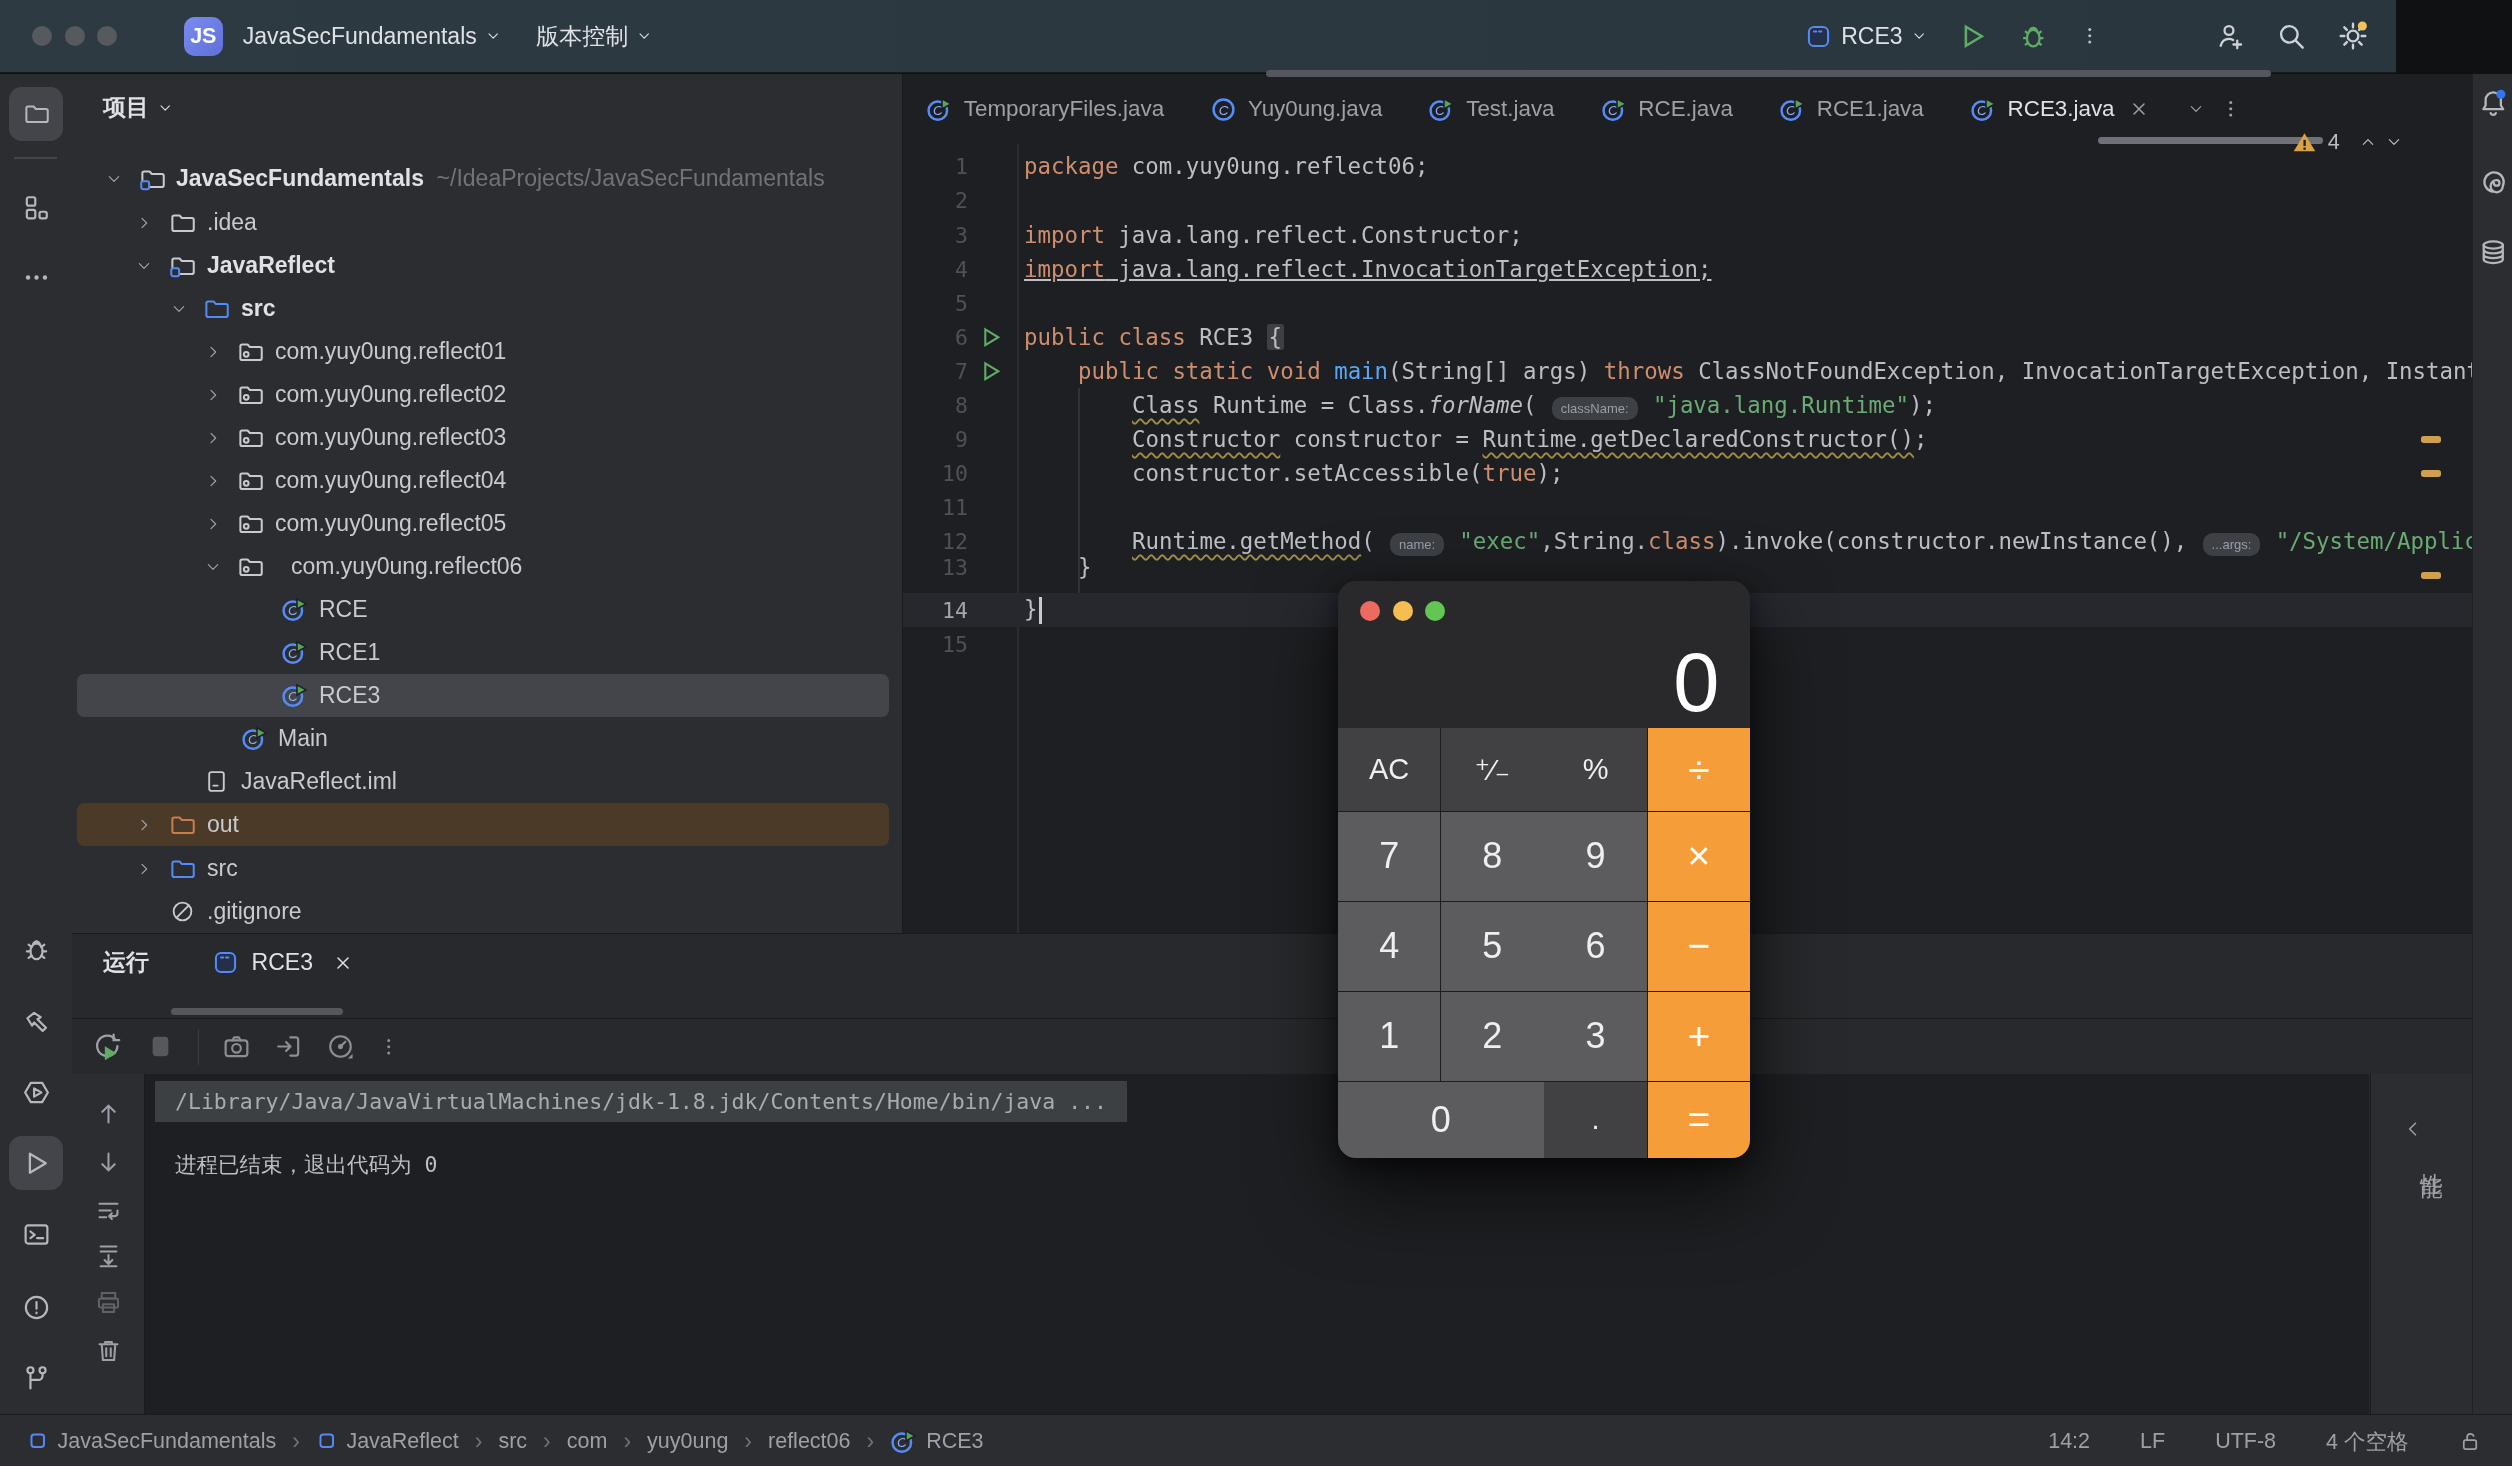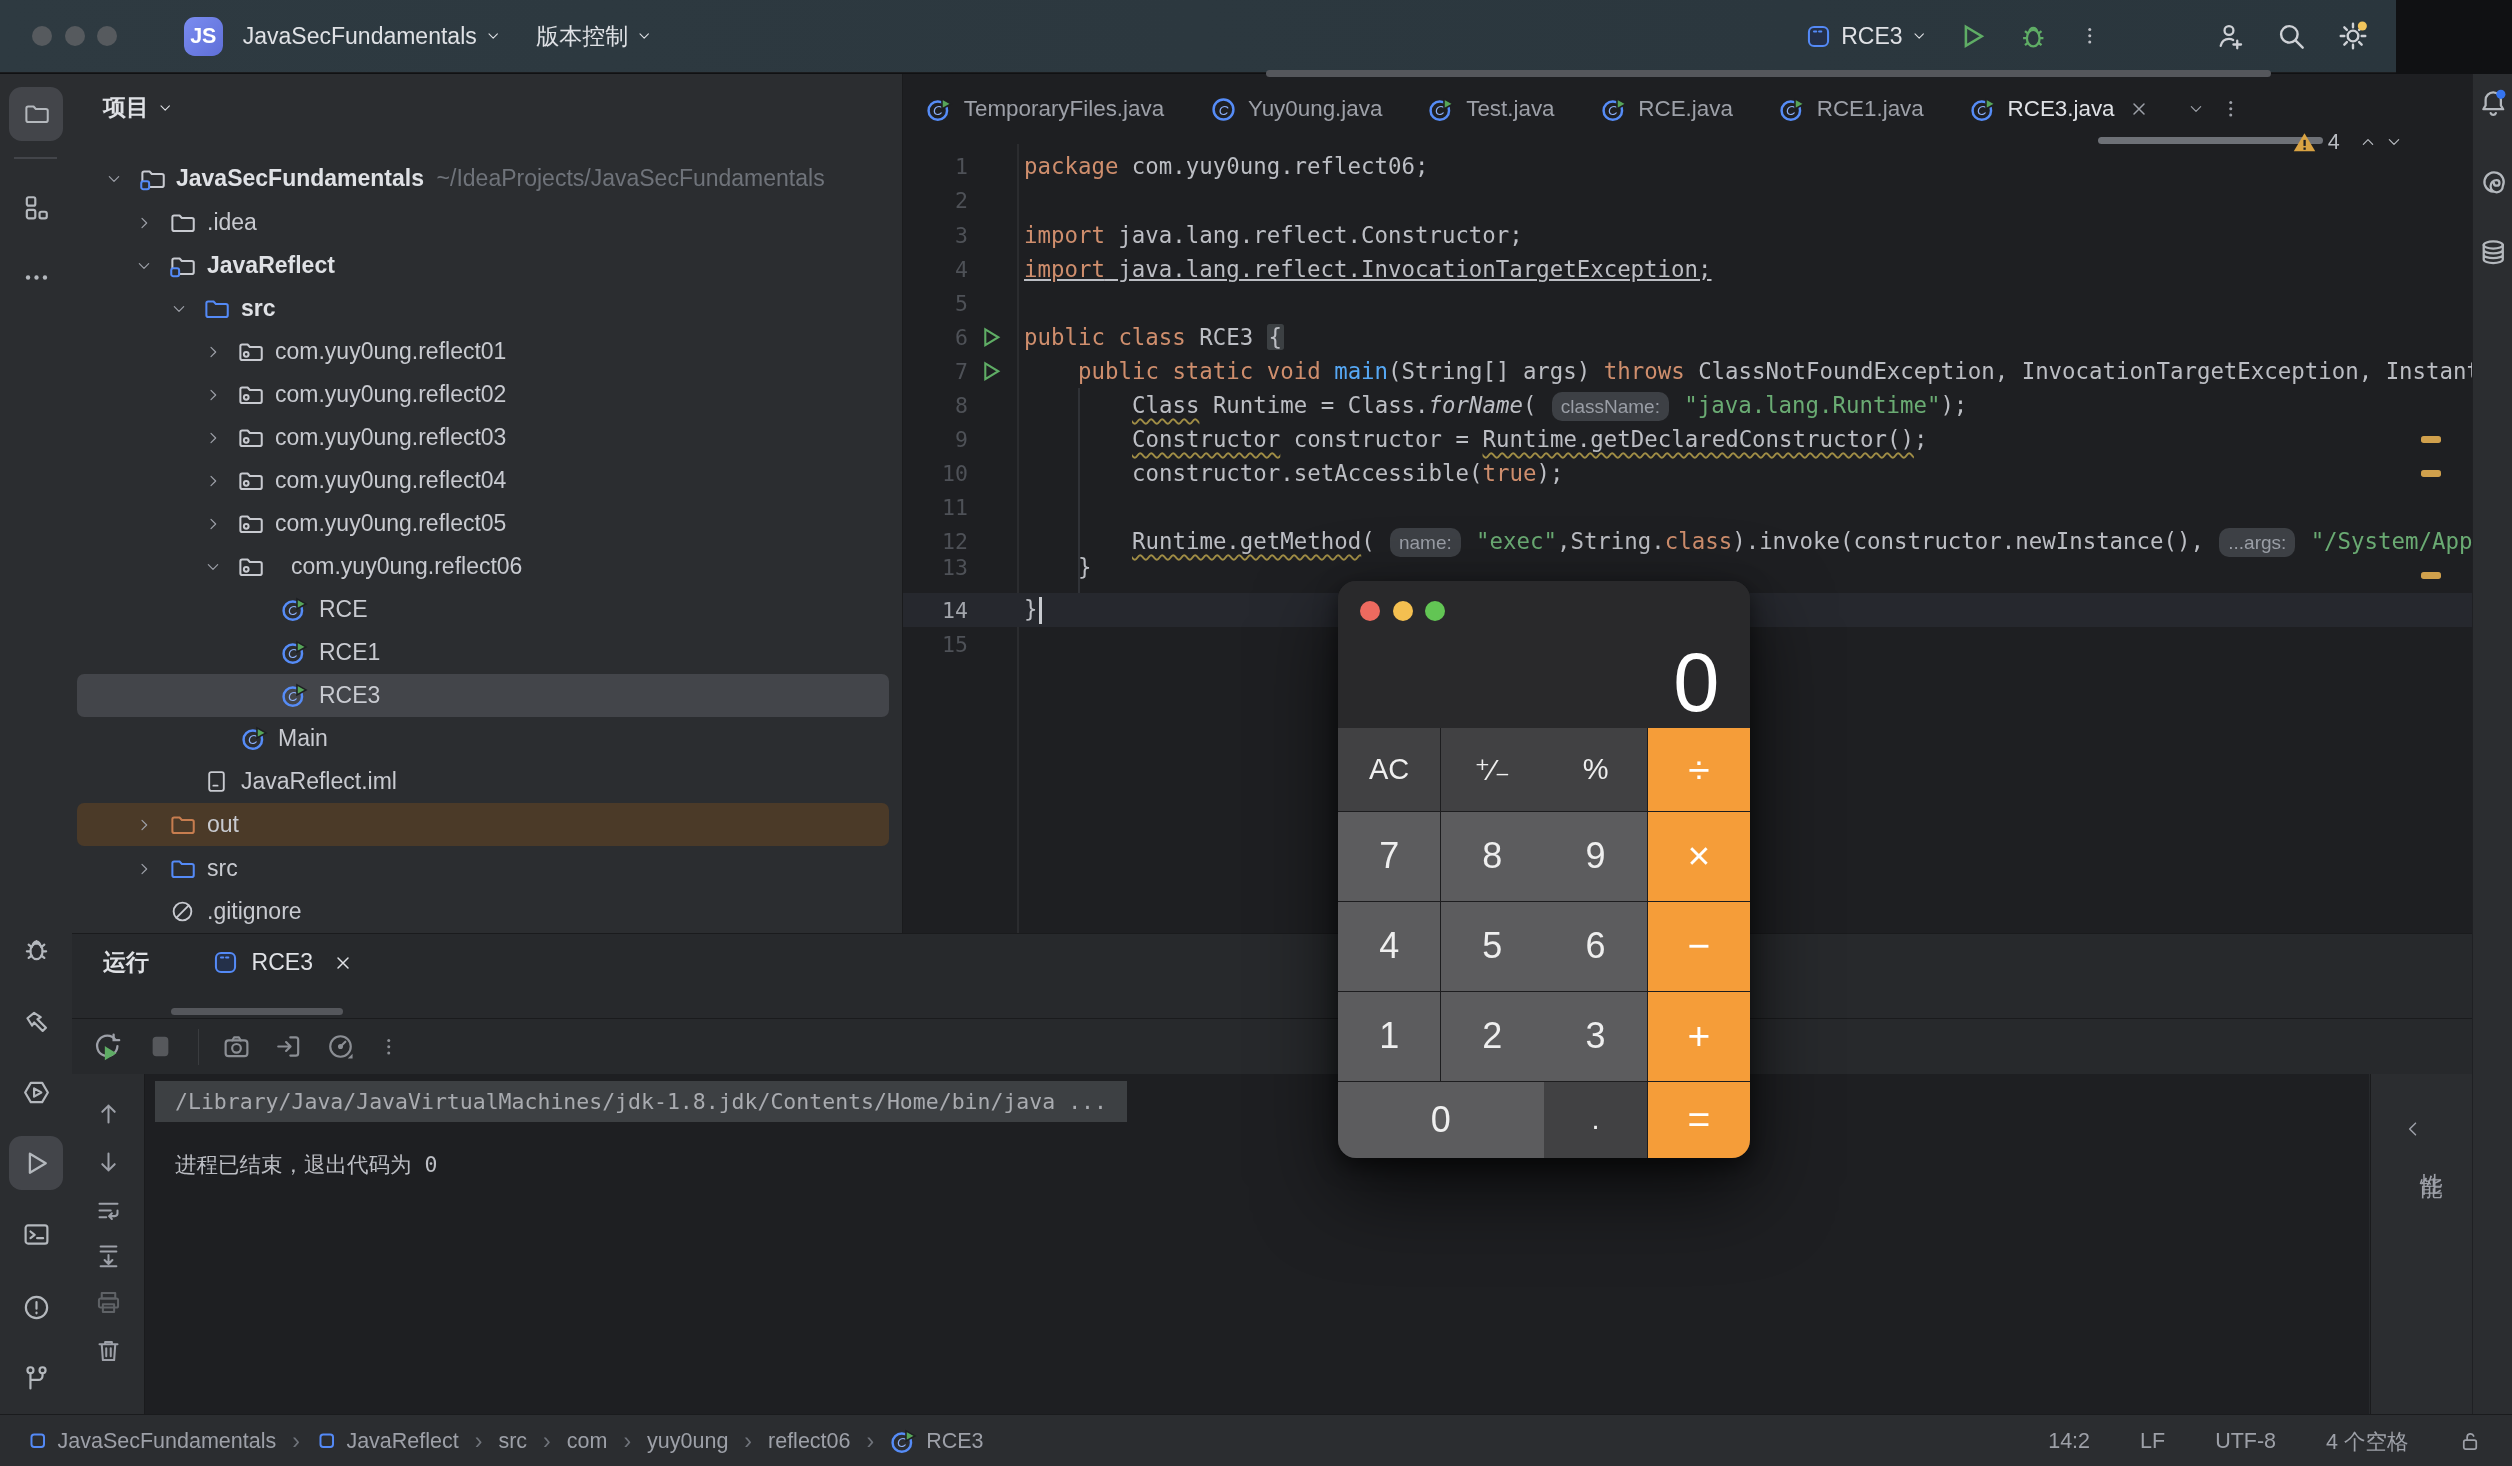--- a/index.html
+++ b/index.html
@@ -53,21 +53,21 @@
         font-family:"DejaVu Sans Mono","Liberation Mono",monospace;font-size:22.4px;}
   .code-line{position:absolute;left:0;width:1570px;height:34px;display:flex;align-items:center;}
   .code-line.current{background:#26282e;}
   .lnum{position:absolute;left:0;width:65px;text-align:right;color:#4e5157;font-size:21.5px;}
   .code-line.current .lnum{color:#a3a6ac;}
   .ctoks{position:absolute;white-space:pre;}
   .kw{color:#cf8e6d}.str{color:#6aab73}.fn{color:#56a8f5}.pl{color:#bcbec4}
   .it{font-style:italic;color:#bcbec4}
   .wavy{color:#bcbec4;text-decoration:underline wavy #a08d45 1.8px;text-underline-offset:5.4px;}
   .hl{color:#bcbec4;background:#3c4043;padding:0 1.8px;border-radius:2.7px;}
-  .chip{background:#3d4045;color:#9a9ea6;border-radius:10px;padding:4px 9px;font-size:19px;
+  .chip{background:#3d4045;color:#9a9ea6;border-radius:10px;padding:4px 9px;font-size:13px;
         font-family:"Liberation Sans","DejaVu Sans",sans-serif;margin:0 1.8px;}
   .gutline{position:absolute;left:114px;top:0;width:1.8px;height:790px;background:#2b2c2f;}
   .indent-guide{position:absolute;width:1.8px;background:#303237;}
   .gut-run{position:absolute;left:75px;width:25px;height:25px;}
   .caret{display:inline-block;width:2.7px;height:27px;background:#c8cacf;margin-left:1.8px;vertical-align:middle;}
   .stripe-dash{position:absolute;width:20px;height:7.2px;border-radius:2.7px;background:#d0a04c;}
   #warnchip{position:absolute;left:1389px;top:50px;height:36px;display:flex;align-items:center;gap:10.8px;
             color:#b9bcc2;font-size:21.5px;}
 
   

